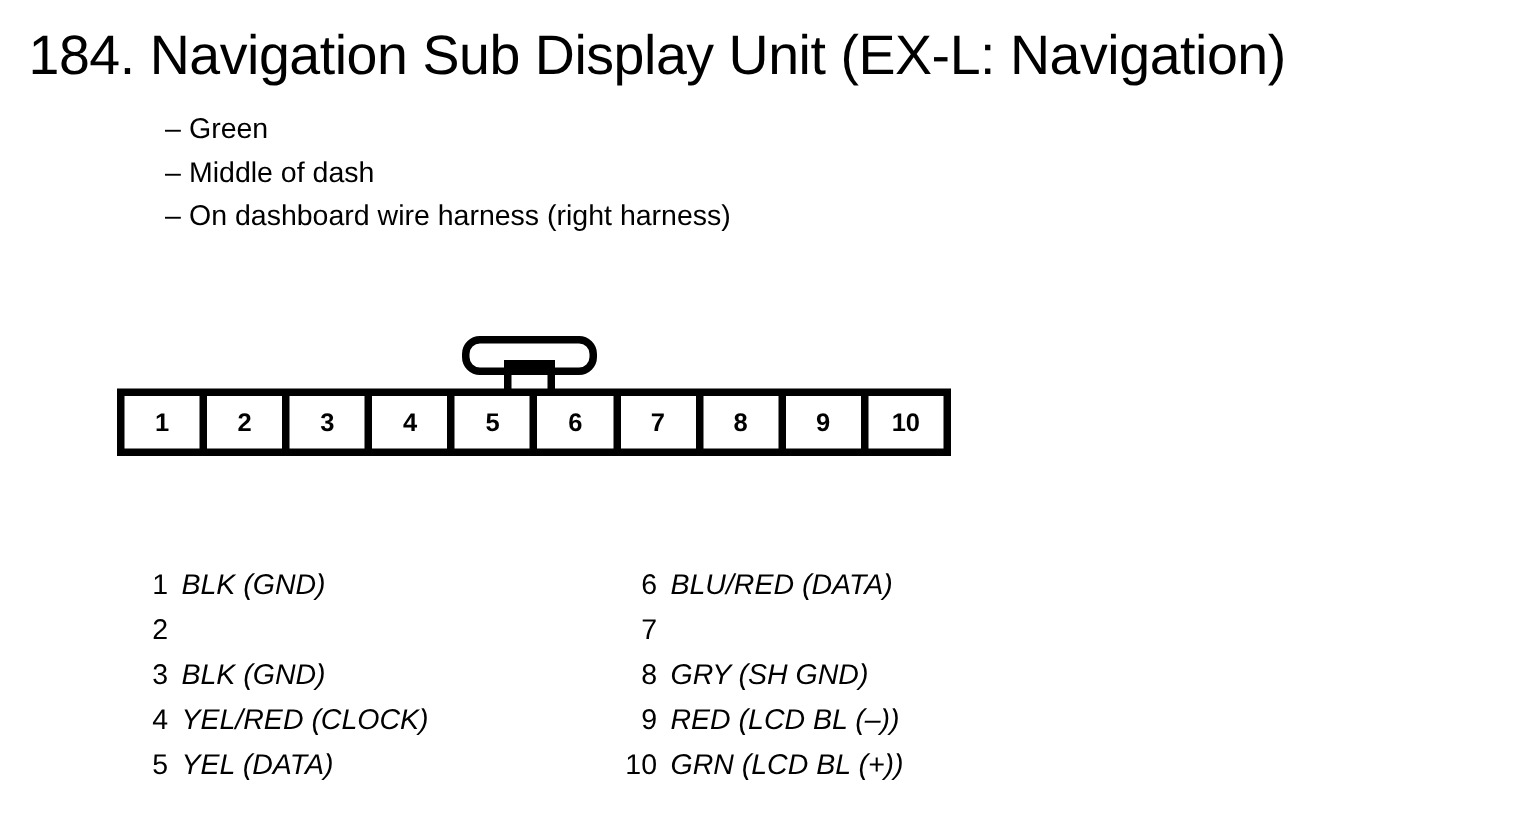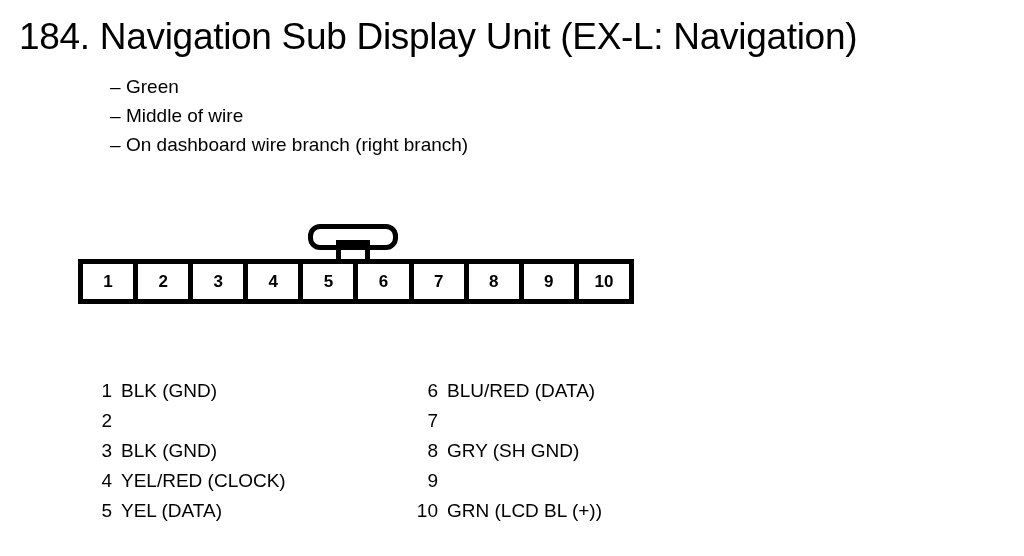--- a/index.html
+++ b/index.html
@@ -132,36 +132,36 @@
     display: flex;
     font-size: 19px;
     line-height: 30px;
     white-space: nowrap;
   }
   .legend-num {
     width: 28px;
     text-align: right;
     margin-right: 9px;
   }
-  .legend-label { text-align: right; }
+  .legend-label { text-align: right; font-style: italic; }
 </style>
 </head>
 <body>
 
 <div id="page-title">184. Navigation Sub Display Unit (EX-L: Navigation)</div>
 
 <div id="notes">
   <div class="note-row">
     <span class="note-dash">–</span><span>Green</span>
   </div>
   <div class="note-row">
-    <span class="note-dash">–</span><span>Middle of wire</span>
+    <span class="note-dash">–</span><span>Middle of dash</span>
   </div>
   <div class="note-row">
-    <span class="note-dash">–</span><span>On dashboard wire branch (right branch)</span>
+    <span class="note-dash">–</span><span>On dashboard wire harness (right harness)</span>
   </div>
 </div>
 
 <div id="connector">
 
   <div id="lock-tab">
     <div class="tab-outline"></div>
     <div class="tab-fill"></div>
     <div class="tab-leg left"></div>
     <div class="tab-leg right"></div>
@@ -212,20 +212,21 @@
     </div>
     <div class="legend-row">
       <span class="legend-num">7</span>
     </div>
     <div class="legend-row">
       <span class="legend-num">8</span>
       <span class="legend-label">GRY (SH GND)</span>
     </div>
     <div class="legend-row">
       <span class="legend-num">9</span>
+      <span class="legend-label">RED (LCD BL (–))</span>
     </div>
     <div class="legend-row">
       <span class="legend-num">10</span>
       <span class="legend-label">GRN (LCD BL (+))</span>
     </div>
   </div>
 
 </div>
 
 </body></html>

